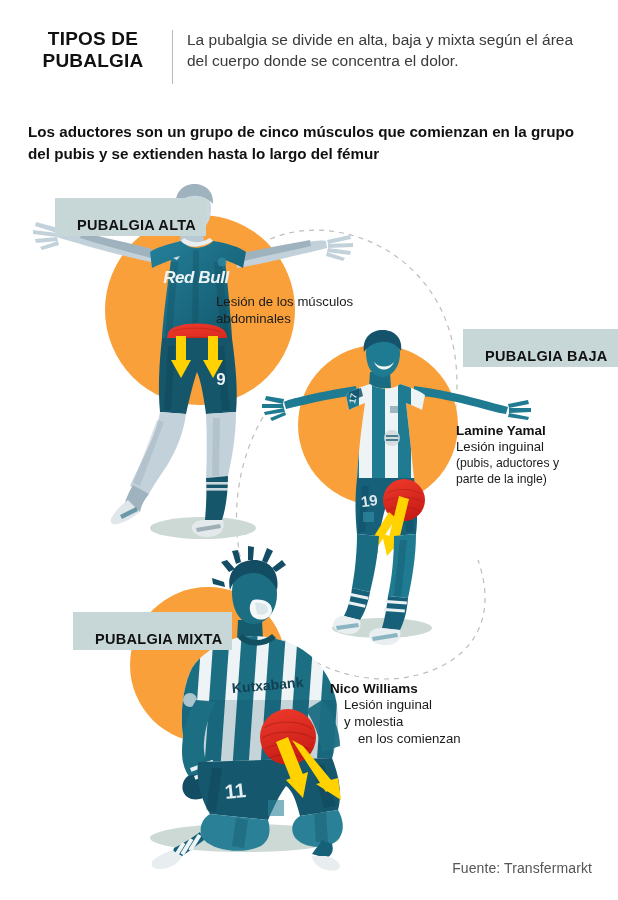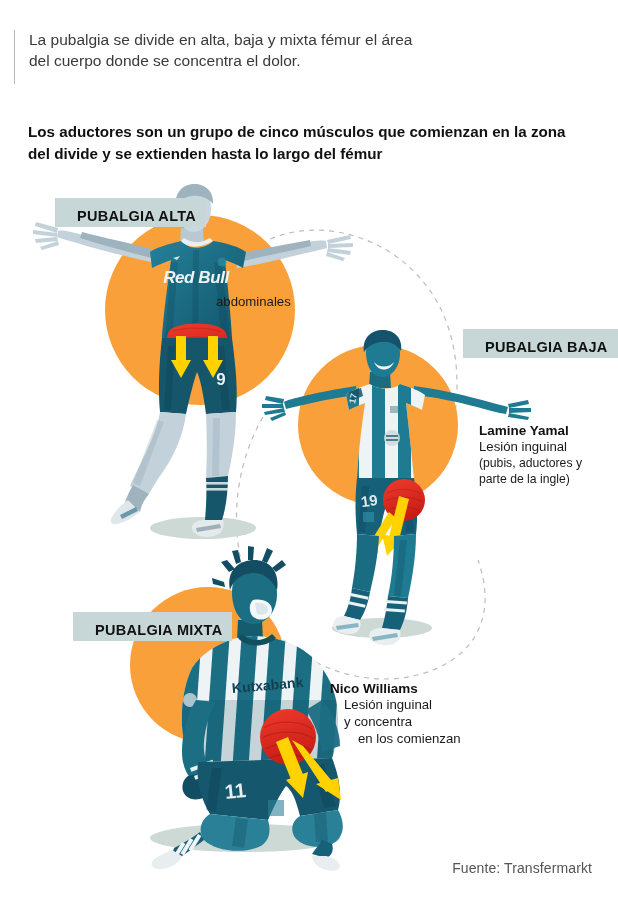--- a/index.html
+++ b/index.html
@@ -32,37 +32,37 @@
 
   
   .art{position:absolute;left:0;top:0;width:618px;height:764px;}
   .art svg{position:absolute;left:0;top:0;}
 
   
   .seclabel{
     position:absolute;
     font-size:14.5px;font-weight:bold;letter-spacing:0.3px;color:#111;
     white-space:nowrap;z-index:6;
-    padding:10px 10px 3px 22px;
+    padding:19px 10px 3px 22px;
   }
   .seclabel .bar{
     position:absolute;left:0;top:0;bottom:0;right:0;
     background:#c7d7d7;z-index:-1;
   }
   #lbl-alta{left:55px;top:198px;}
   #lbl-baja{left:463px;top:329px;}
   #lbl-mixta{left:73px;top:612px;}
 
   
   .caption{position:absolute;z-index:7;}
   .caption .who{font-size:13.5px;font-weight:bold;color:#111;line-height:1.28;}
   .caption .what{font-size:13.2px;color:#1a1a1a;line-height:1.28;}
   .caption .what.small{font-size:12.2px;}
   #cap-haaland{left:216px;top:294px;}
-  #cap-yamal{left:479px;top:422px;}
+  #cap-yamal{left:456px;top:422px;}
   #cap-nico{left:330px;top:680px;}
   #cap-nico .what{padding-left:14px;}
   #cap-nico .what.l3{padding-left:28px;}
 
   
   .footer{
     position:absolute;right:26px;bottom:24px;
     font-size:14px;color:#555;letter-spacing:0.1px;
   }
 </style>
@@ -429,52 +429,57 @@
                  C 150 866, 154 870, 162 869 C 172 868, 180 862, 182 856 Z" fill="#e8eef0"></path>
         <path d="M332 844 C 334 850, 332 856, 326 858
                  L 312 854 C 316 848, 320 844, 322 840 Z" fill="#16607a"></path>
         <path d="M326 856 C 334 858, 340 862, 340 866
                  C 340 870, 334 872, 326 870 C 318 868, 312 862, 312 856 Z" fill="#e8eef0"></path>
       </g>
     </svg>
   </div>
 
   <div class="header">
+    <div class="header-title">
+      <div>TIPOS DE</div>
+      <div>PUBALGIA</div>
+    </div>
     <div class="header-rule"></div>
-    <div class="header-sub">La pubalgia se divide en alta, baja y mixta fémur el área del cuerpo donde se concentra el dolor.</div>
-  </div>
-
-  <div class="deck">Los aductores son un grupo de cinco músculos que comienzan en la zona del divide y se extienden hasta lo largo del fémur</div>
+    <div class="header-sub">La pubalgia se divide en alta, baja y mixta según el área del cuerpo donde se concentra el dolor.</div>
+  </div>
+
+  <div class="deck">Los aductores son un grupo de cinco músculos que comienzan en la grupo del pubis y se extienden hasta lo largo del fémur</div>
 
   <div class="seclabel" id="lbl-alta">
     <span class="bar"></span>
     <span>PUBALGIA ALTA</span>
   </div>
   <div class="seclabel" id="lbl-baja">
     <span class="bar"></span>
     <span>PUBALGIA BAJA</span>
   </div>
   <div class="seclabel" id="lbl-mixta">
     <span class="bar"></span>
     <span>PUBALGIA MIXTA</span>
   </div>
 
   <div class="caption" id="cap-haaland">
+    <div class="what">Lesión de los músculos</div>
     <div class="what">abdominales</div>
   </div>
 
   <div class="caption" id="cap-yamal">
     <div class="who">Lamine Yamal</div>
     <div class="what">Lesión inguinal</div>
     <div class="what small">(pubis, aductores y</div>
     <div class="what small">parte de la ingle)</div>
   </div>
 
   <div class="caption" id="cap-nico">
     <div class="who">Nico Williams</div>
     <div class="what">Lesión inguinal</div>
-    <div class="what">y concentra</div>
+    <div class="what">y molestia</div>
     <div class="what l3">en los comienzan</div>
   </div>
 
   <div class="footer">Fuente: Transfermarkt</div>
 
 </div>
 
 </body></html>

